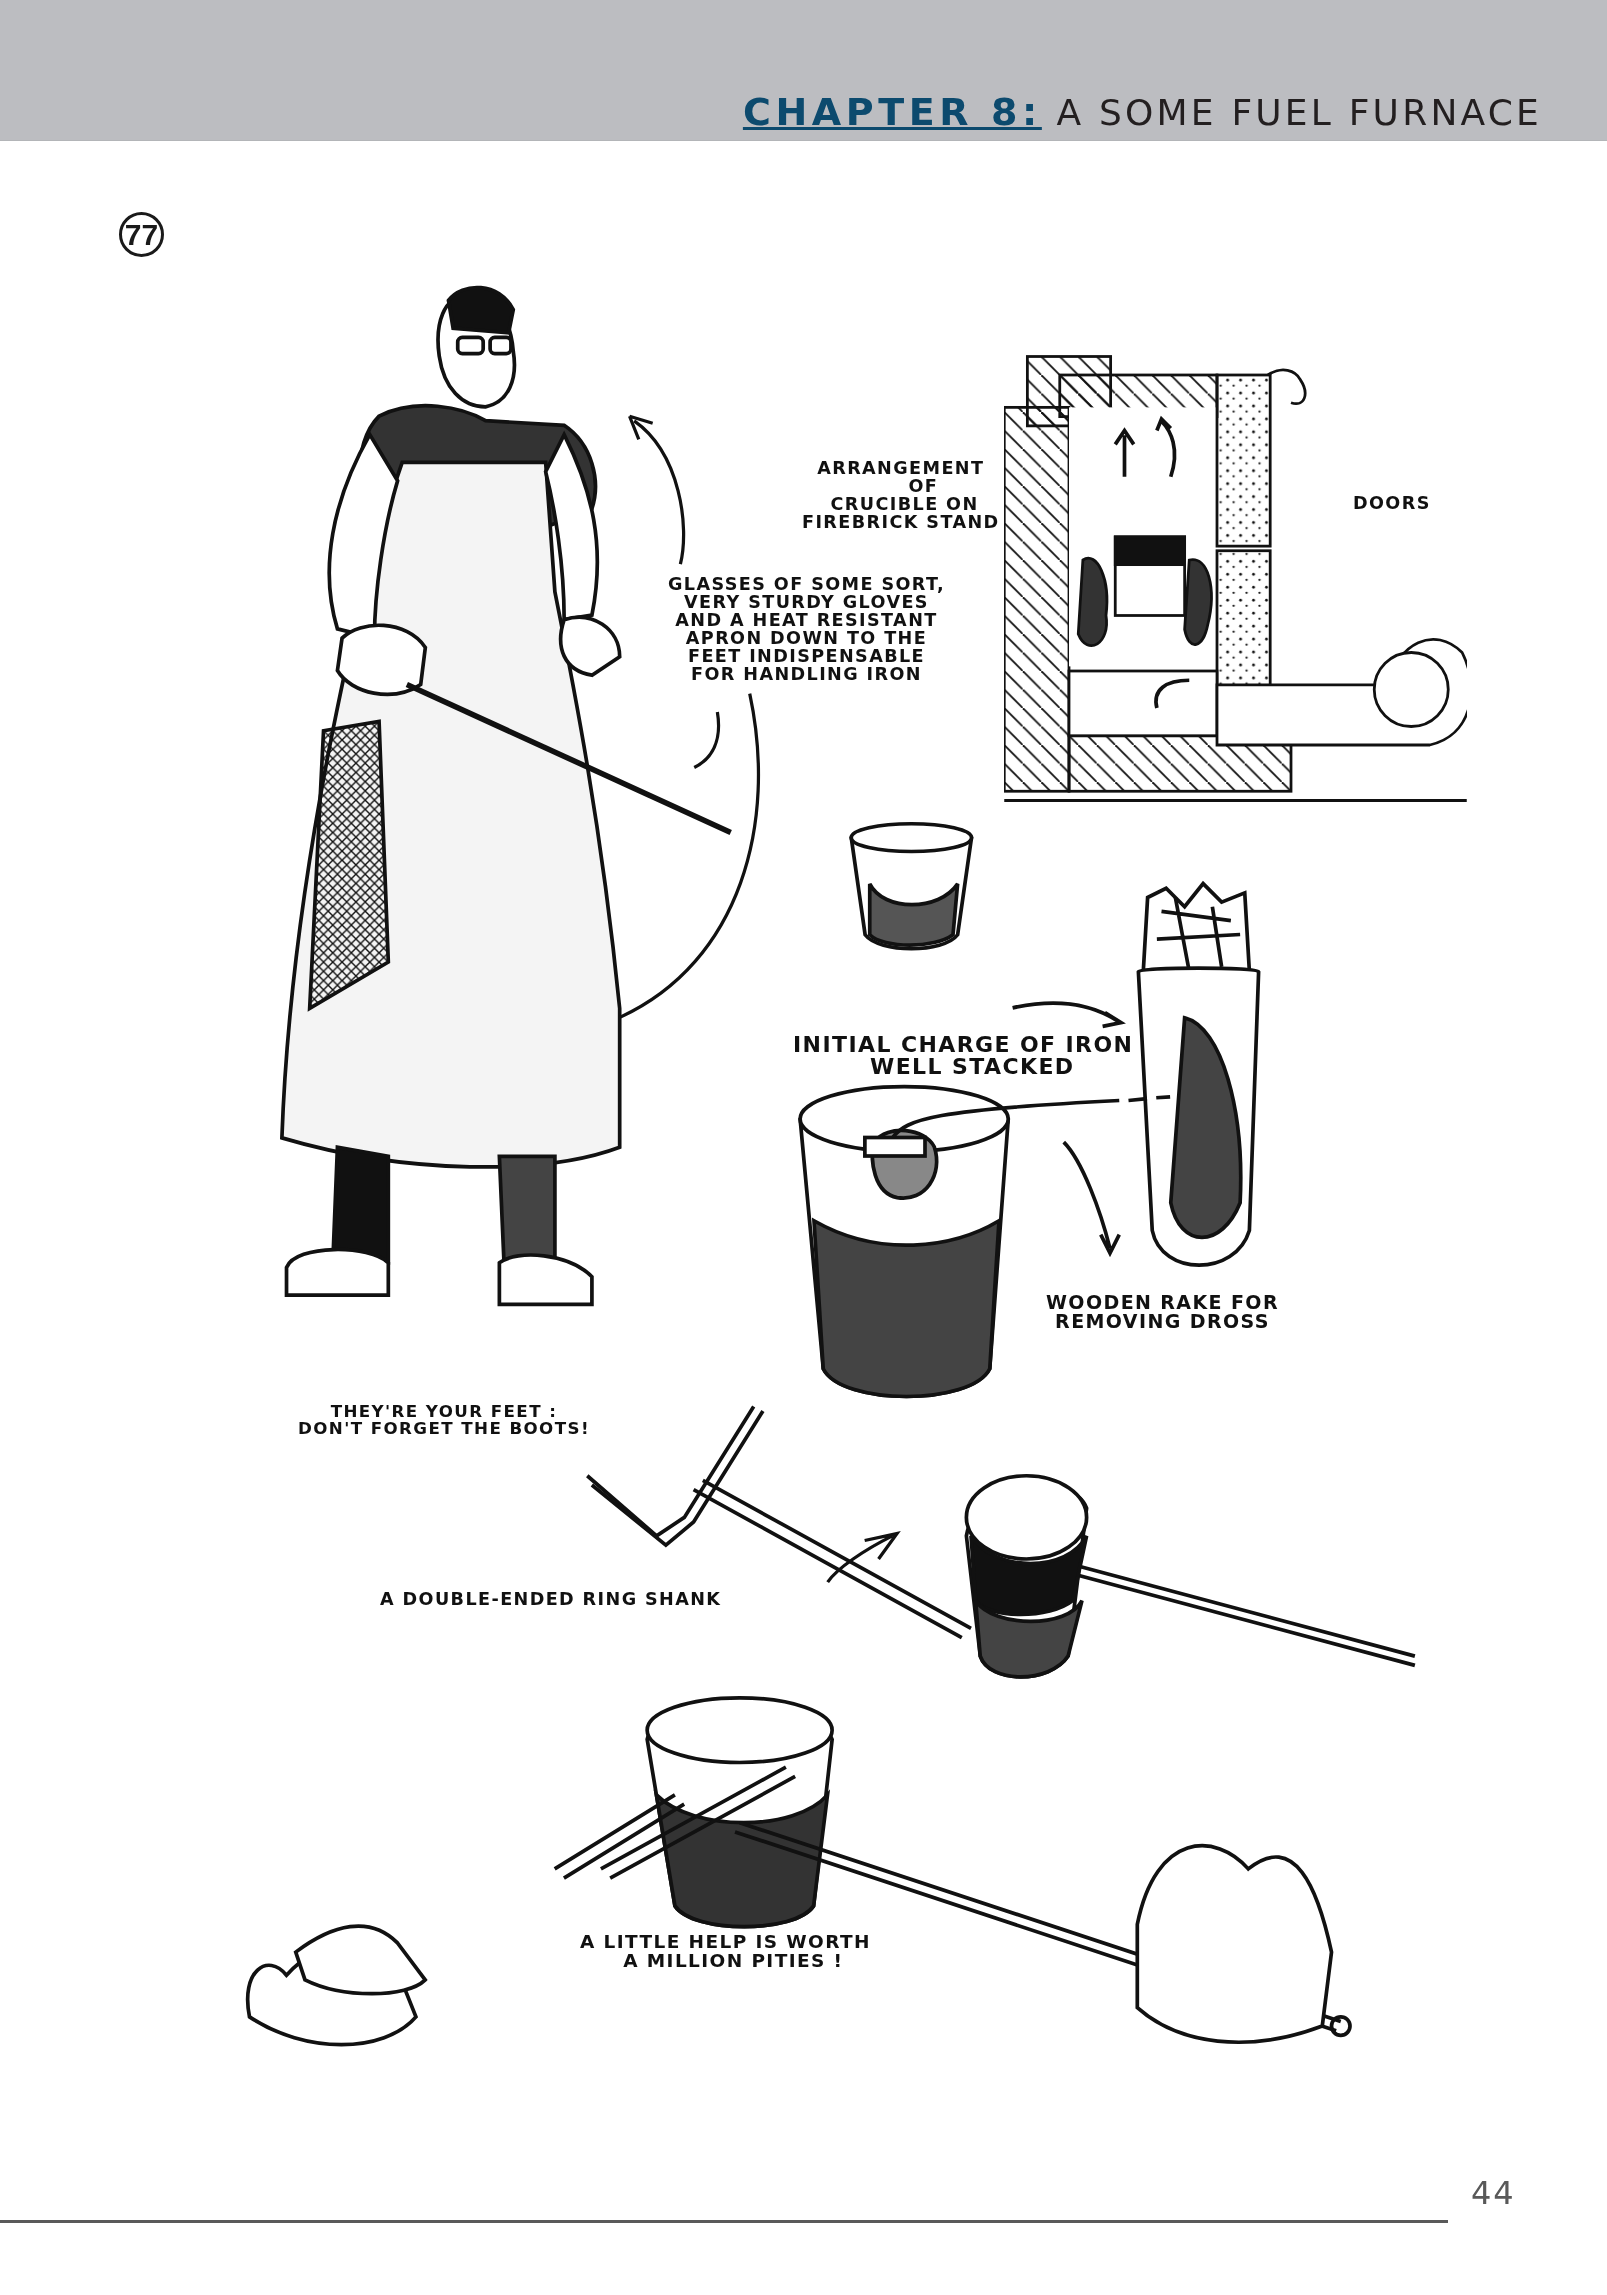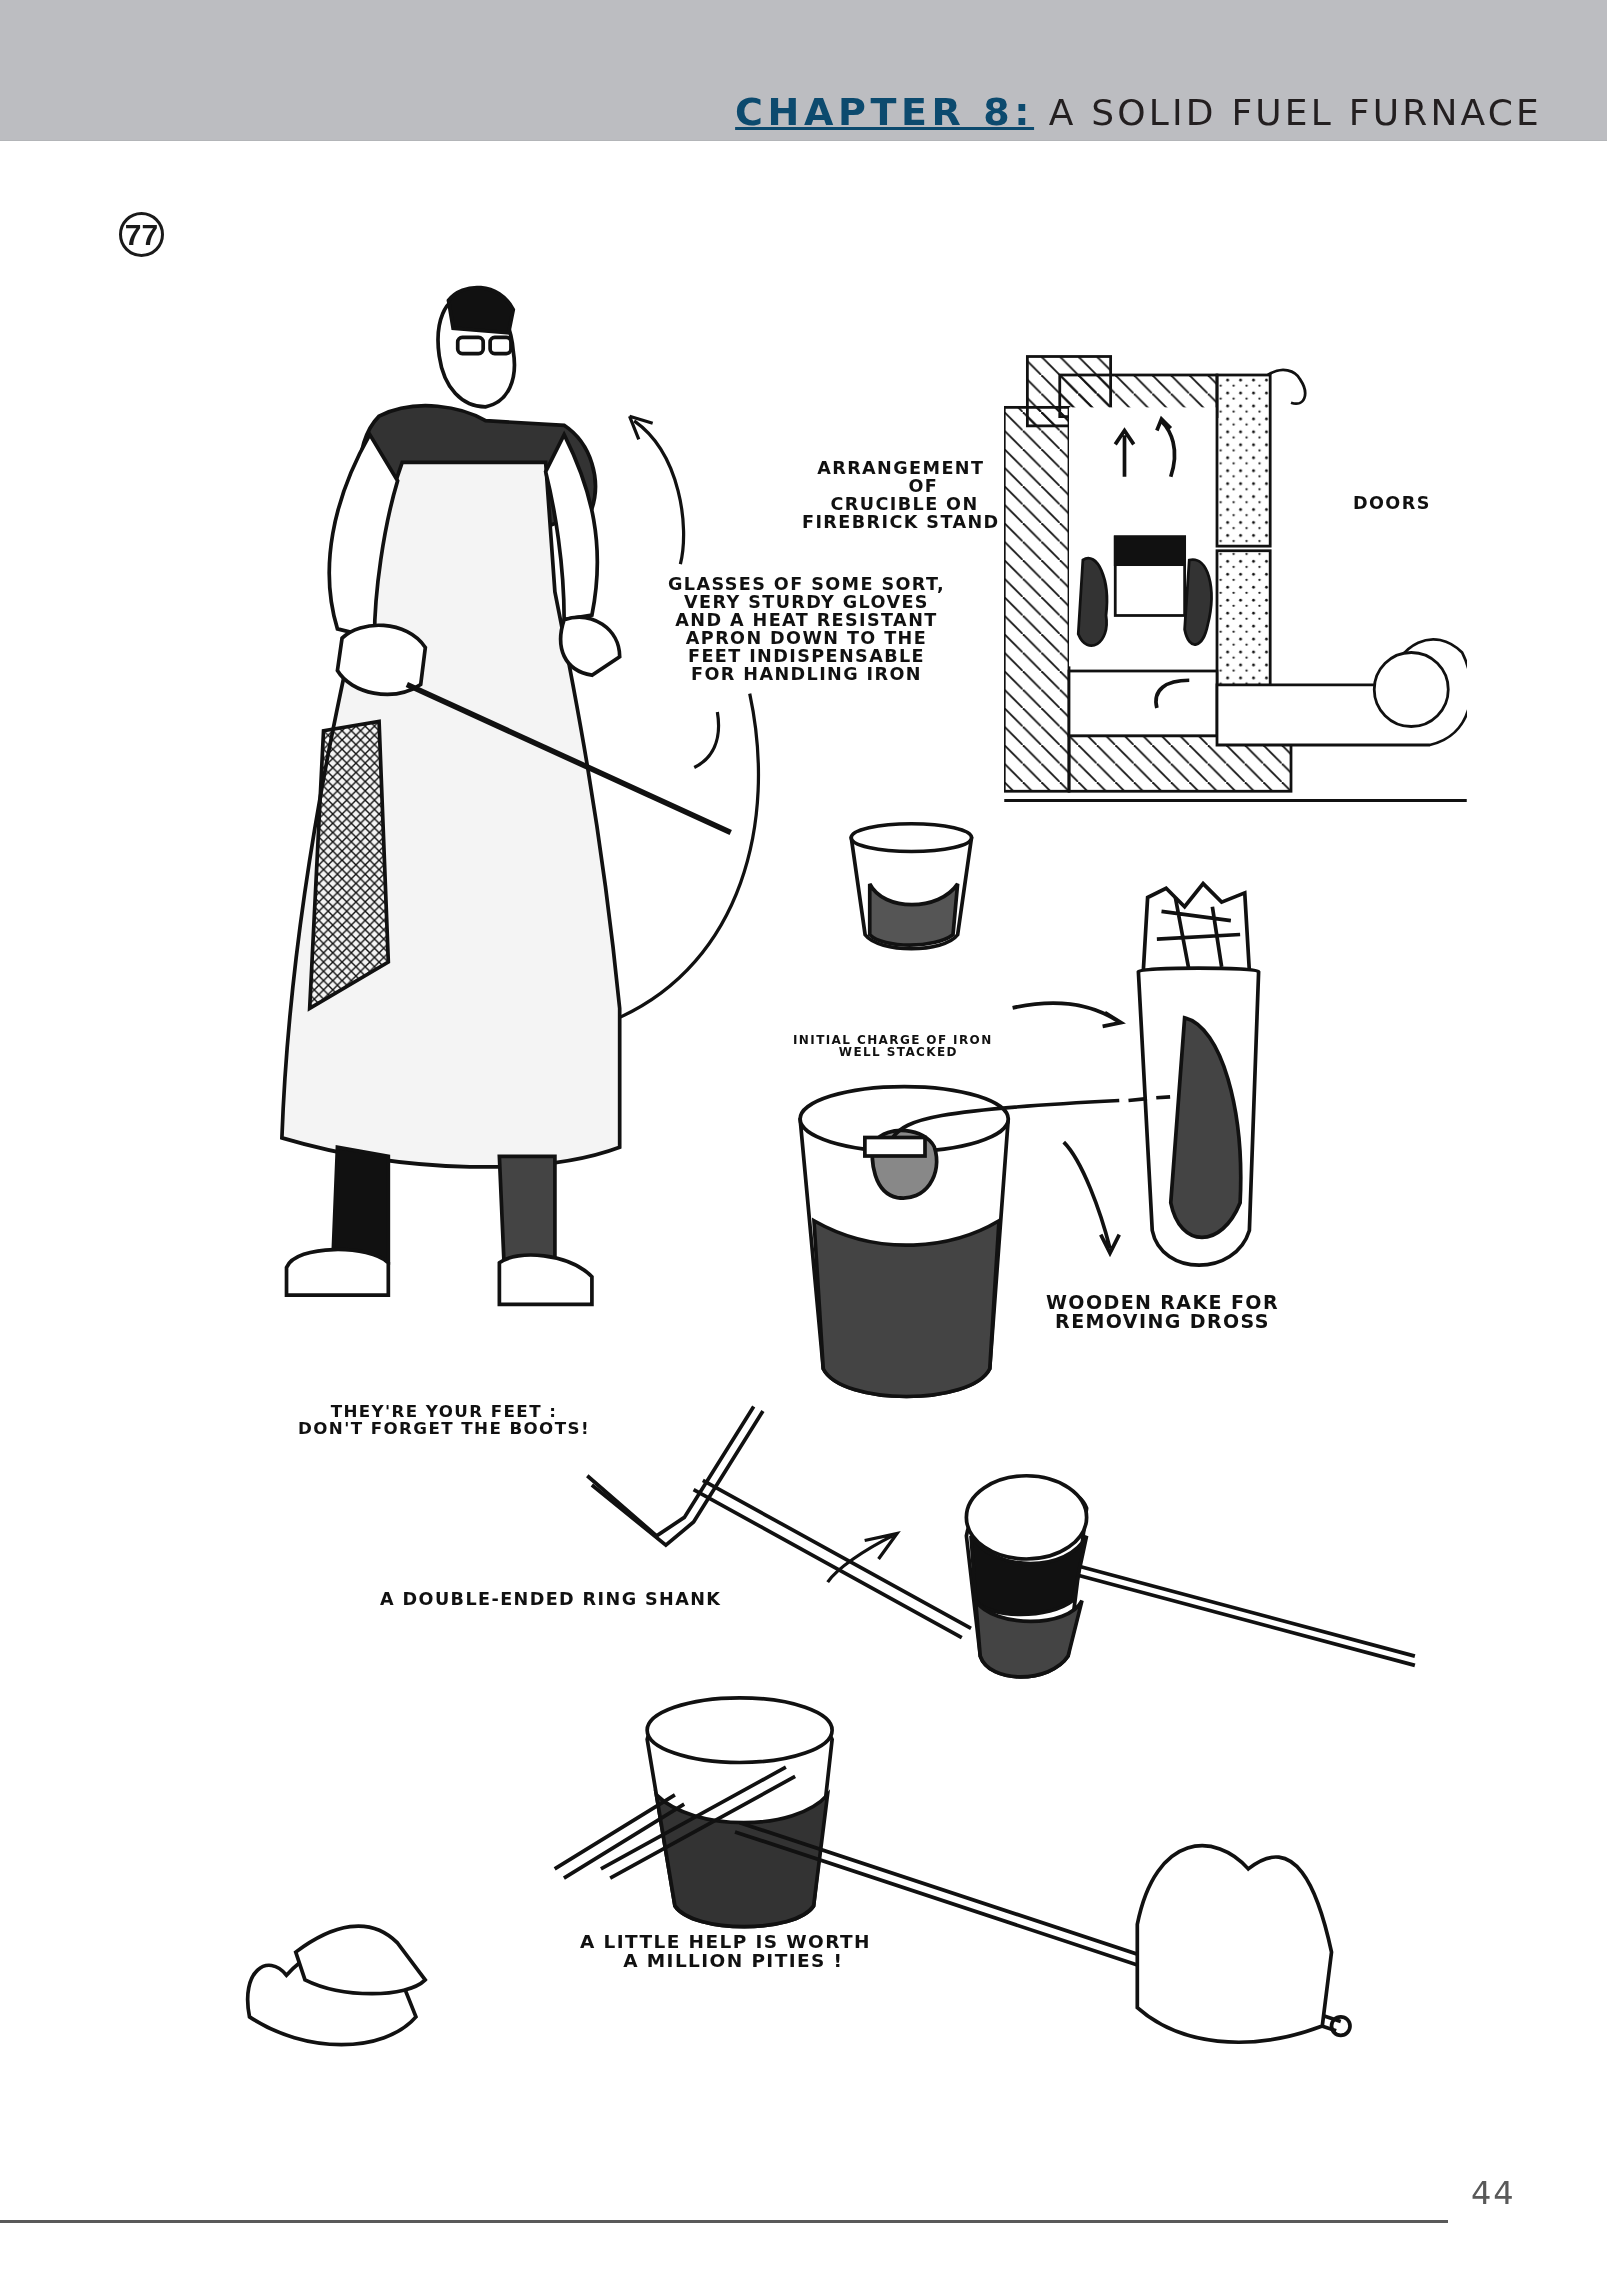--- a/index.html
+++ b/index.html
@@ -18,21 +18,21 @@
            text-transform:uppercase; line-height:1.02; white-space:pre; letter-spacing:1.4px;text-align:center; }
   .illus { position:absolute; }
   .footer-rule { position:absolute; left:0; top:2220px; width:1448px; height:2.8px; background:#595959; }
   .page-number { position:absolute; left:1471px; top:2174px; font-size:32px; color:#595959;
                  font-family:"DejaVu Sans", sans-serif; letter-spacing:1.9px; }
 </style>
 </head>
 <body>
 
 <div class="header-bar">
-  <div class="chapter-title"><span class="chapter-label">CHAPTER 8:</span><span class="chapter-name"> A SOLID FUEL FURNACE</span></div>
+  <div class="chapter-title"><span class="chapter-label">CHAPTER 8:</span><span class="chapter-name"> A SOME FUEL FURNACE</span></div>
 </div>
 
 <div class="fig-number">77</div>
 
 <svg class="illus" style="left:268px;top:268px" width="472" height="1092" viewBox="0 0 1020 2360">
   <g stroke="#111" stroke-width="8" fill="none">
 
     <path d="M430 60 C 380 60 360 120 370 190 C 380 260 420 300 470 300 C 520 290 540 240 530 180 C 525 120 500 60 430 60 Z" fill="#fff"></path>
     <path d="M390 70 C 420 30 500 30 530 90 L 520 140 L 400 130 Z" fill="#111"></path>
     <rect x="410" y="150" width="55" height="35" rx="10"></rect>
@@ -130,21 +130,21 @@
   <g stroke="#111" stroke-width="8" fill="#fff">
     <path d="M40 40 L 80 20 L 120 60 L 160 10 L 200 50 L 250 30 L 260 200 L 30 210 Z" fill="#fff"></path>
     <path d="M70 70 L 220 90 M60 130 L 240 120 M100 40 L 130 200 M180 60 L 200 190"></path>
     <path d="M20 200 C 20 190 280 190 280 200 L 260 760 C 230 860 70 860 50 760 Z"></path>
     <path d="M120 300 C 200 320 250 500 240 700 C 200 800 110 800 90 700 Z" fill="#444"></path>
   </g>
 </svg>
 <svg class="illus" style="left:1008px;top:994px" width="120" height="37" viewBox="0 0 260 80">
   <path d="M10 30 C 100 10 180 20 240 60 M210 40 L 245 62 L 205 70" stroke="#111" stroke-width="8" fill="none"></path>
 </svg>
-<div class="label" style="left:793px;top:1034px;font-size:12px;">INITIAL CHARGE OF IRON
+<div class="label" style="left:793px;top:1034px;font-size:22px;">INITIAL CHARGE OF IRON
   WELL STACKED</div>
 
 <svg class="illus" style="left:786px;top:1082px" width="389" height="333" viewBox="0 0 840 720">
   <g stroke="#111" stroke-width="8" fill="#fff">
     <path d="M30 80 C 60 10 440 10 480 80 L 440 620 C 400 700 120 700 80 620 Z"></path>
     <ellipse cx="255" cy="80" rx="225" ry="70"></ellipse>
     <path d="M60 300 C 200 380 360 360 460 300 L 440 620 C 400 700 120 700 80 620 Z" fill="#444"></path>
     <path d="M190 130 C 220 90 300 100 320 140 C 340 200 300 260 240 250 C 190 240 180 170 190 130 Z" fill="#888"></path>
     <rect x="170" y="120" width="130" height="40" fill="#fff"></rect>
     <path d="M230 120 C 260 80 320 60 720 40" fill="none"></path>

